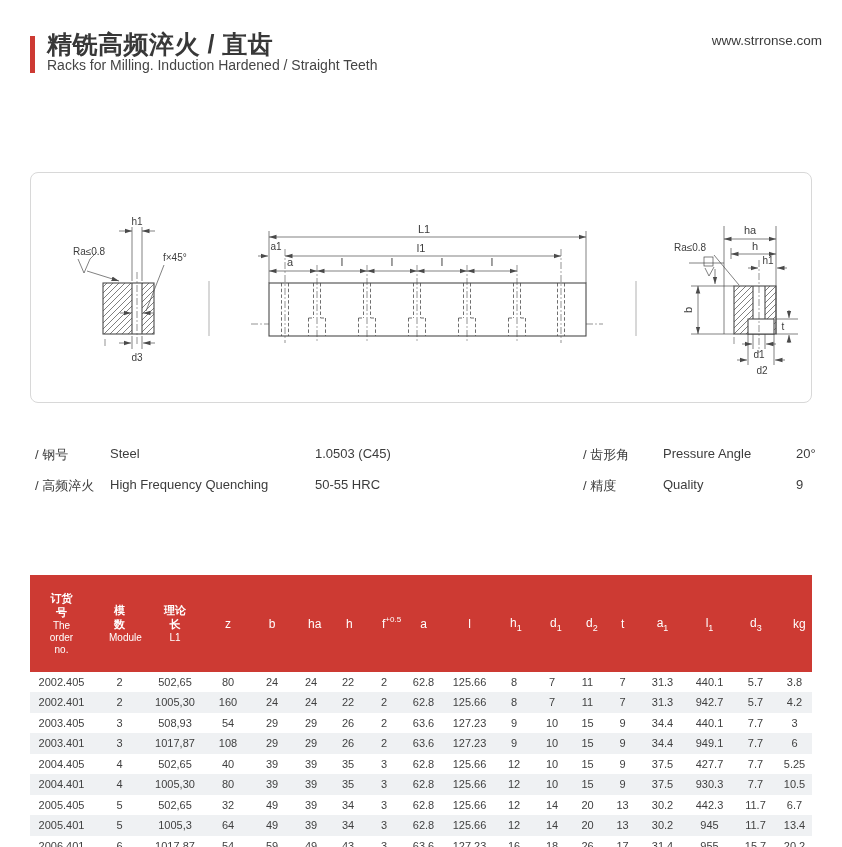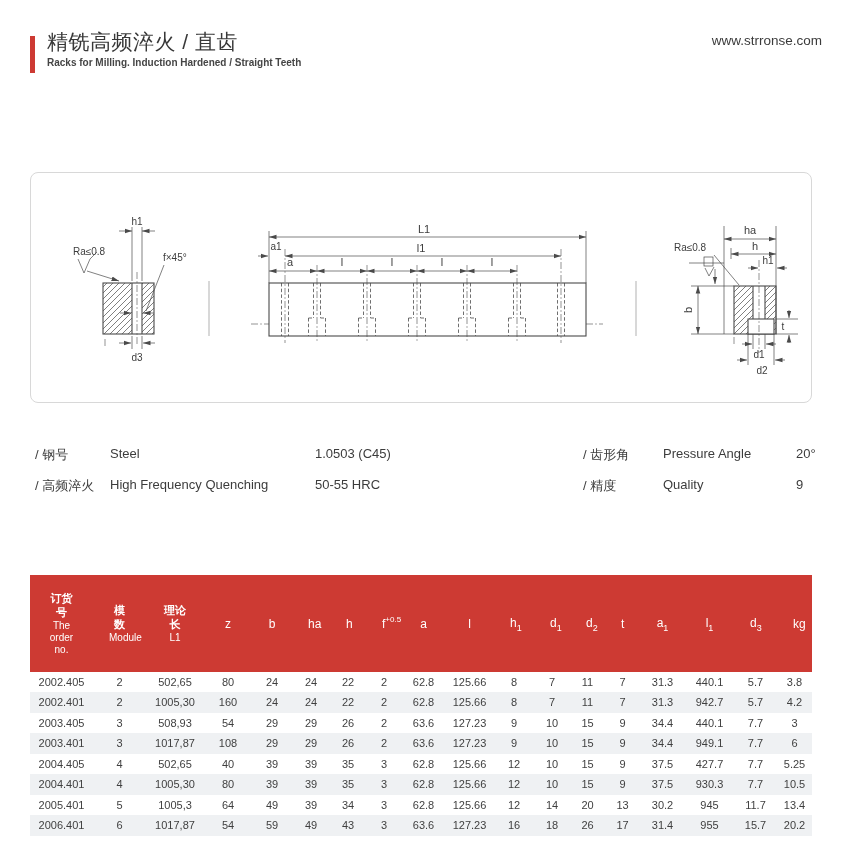--- a/index.html
+++ b/index.html
@@ -6,22 +6,22 @@
   html,body{margin:0;padding:0;}
   body{
     width:842px;height:847px;position:relative;background:#ffffff;
     font-family:"Liberation Sans","DejaVu Sans",sans-serif;color:var(--ink);
     overflow:hidden;
   }
   .abs{position:absolute;}
 
   
   #accent-bar{left:30px;top:36px;width:5px;height:37px;background:var(--red);}
-  #page-title{left:47px;top:28px;font-size:21px;font-weight:400;color:#383838;letter-spacing:0.5px;white-space:nowrap;}
-  #page-subtitle{left:47px;top:57px;font-size:10px;color:#454545;white-space:nowrap;font-weight:bold;}
+  #page-title{left:47px;top:28px;font-size:25px;font-weight:700;color:#383838;letter-spacing:0.5px;white-space:nowrap;}
+  #page-subtitle{left:47px;top:57px;font-size:14px;color:#454545;white-space:nowrap;}
   #website{right:20px;top:33px;font-size:13.5px;color:#3b3b3b;text-decoration:none;}
 
   
   #drawing-box{left:30px;top:172px;width:780px;height:229px;border:1px solid #d8d8d8;border-radius:8px;background:#fff;}
   #drawing-box svg{display:block;}
   svg text{fill:#3d3d3d;font-size:11px;font-family:"Liberation Sans","DejaVu Sans",sans-serif;}
   svg .t10{font-size:10px;}
   .ln{stroke:var(--line);stroke-width:1.1;fill:none;}
   .tn{stroke:var(--line);stroke-width:0.7;fill:none;}
   .dsh{stroke:var(--line);stroke-width:0.8;fill:none;stroke-dasharray:3.5 2.2;}
@@ -395,20 +395,40 @@
           <td>12</td>
           <td>10</td>
           <td>15</td>
           <td>9</td>
           <td>37.5</td>
           <td>930.3</td>
           <td>7.7</td>
           <td>10.5</td>
         </tr>
         <tr>
+          <td>2005.405</td>
+          <td>5</td>
+          <td>502,65</td>
+          <td>32</td>
+          <td>49</td>
+          <td>39</td>
+          <td>34</td>
+          <td>3</td>
+          <td>62.8</td>
+          <td>125.66</td>
+          <td>12</td>
+          <td>14</td>
+          <td>20</td>
+          <td>13</td>
+          <td>30.2</td>
+          <td>442.3</td>
+          <td>11.7</td>
+          <td>6.7</td>
+        </tr>
+        <tr>
           <td>2005.401</td>
           <td>5</td>
           <td>1005,3</td>
           <td>64</td>
           <td>49</td>
           <td>39</td>
           <td>34</td>
           <td>3</td>
           <td>62.8</td>
           <td>125.66</td>

